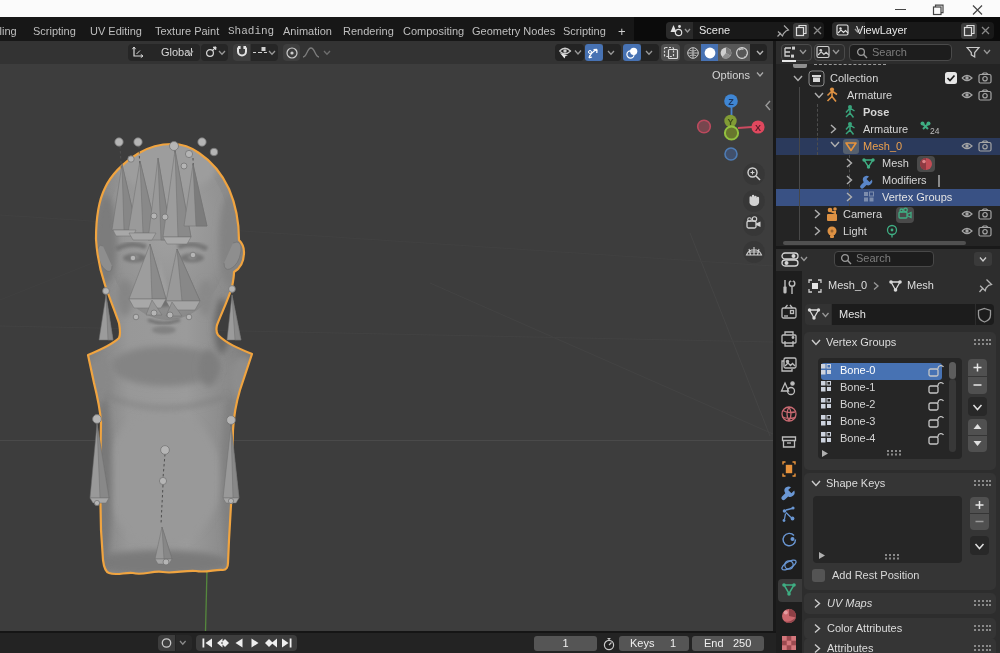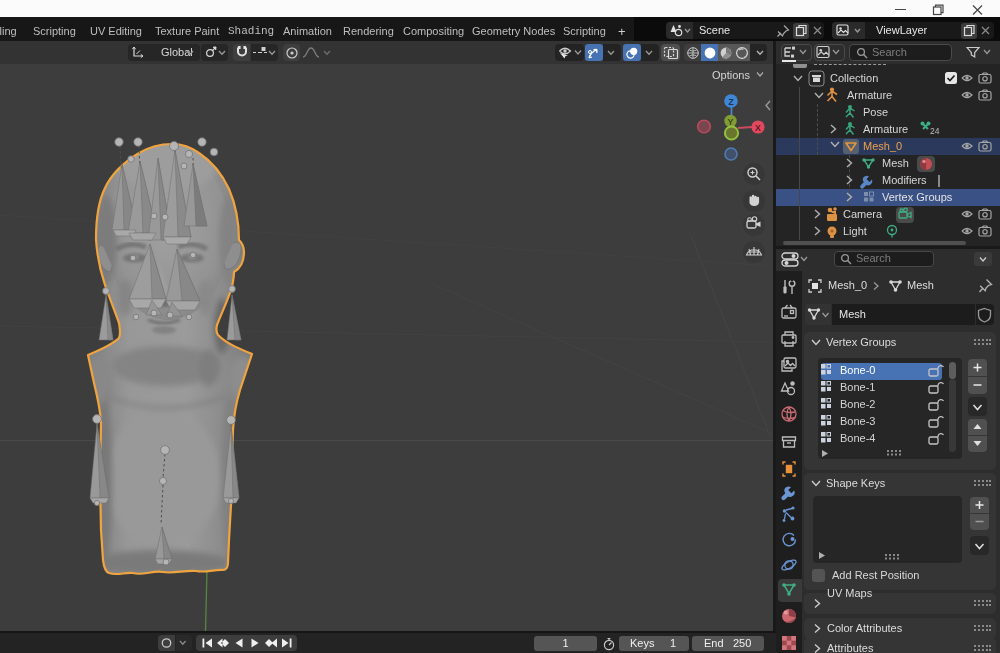--- a/index.html
+++ b/index.html
@@ -59,21 +59,21 @@
 </svg>
 
 <div class="abs" style="left:832px;top:22px;width:162px;height:17px;background:#191919;border-radius:4px;"></div>
 <div class="abs" style="left:832px;top:22px;width:33px;height:17px;background:#2a2a2a;border-radius:4px 0 0 4px;"></div>
 <svg class="abs" style="left:836px;top:24px" width="26" height="13" viewBox="0 0 26 13">
   <rect x="1" y="1" width="11" height="10" rx="1.5" fill="none" stroke="#e0e0e0" stroke-width="1.2"></rect>
   <circle cx="4.5" cy="4.5" r="1.2" fill="#e0e0e0"></circle>
   <path d="M 2 9 l 3 -3 l 2.5 2.5 l 2 -2 l 2.5 2.5" fill="none" stroke="#e0e0e0" stroke-width="1.1"></path>
   <path d="M 19 5 l 2.5 3 l 2.5 -3" fill="none" stroke="#9a9a9a" stroke-width="1.3"></path>
 </svg>
-<div class="abs txt" style="left:876px;top:22px;line-height:17px;color:#e8e8e8;text-align:right;">ViewLayer</div>
+<div class="abs txt" style="left:856px;top:22px;line-height:17px;color:#e8e8e8;text-align:right;">ViewLayer</div>
 <div class="abs" style="left:961px;top:22.5px;width:16px;height:16px;background:#3d3d3d;border-radius:3px;"></div>
 <svg class="abs" style="left:963px;top:24px" width="13" height="13" viewBox="0 0 13 13">
   <rect x="1.5" y="3.5" width="7" height="8" fill="none" stroke="#dddddd" stroke-width="1.2"></rect>
   <path d="M 4 3.5 V 1.5 H 11 V 9.5 H 8.5" fill="none" stroke="#dddddd" stroke-width="1.2"></path>
 </svg>
 <svg class="abs" style="left:980px;top:25px" width="11" height="11" viewBox="0 0 11 11">
   <path d="M 2 2 L 9 9 M 9 2 L 2 9" stroke="#8a8a8a" stroke-width="1.3"></path>
 </svg>
 
 <div class="abs" style="left:0;top:41px;width:776px;height:23px;background:#333333;"></div>
@@ -595,21 +595,21 @@
     <use href="#eyecam" y="17"></use>
     <use href="#eyecam" y="68"></use>
     <use href="#eyecam" y="136"></use>
     <use href="#eyecam" y="153"></use>
 
     <rect x="7" y="177" width="183" height="4" rx="2" fill="#505050"></rect>
   </svg>
 
   <div class="abs txt" style="left:54px;top:6px;height:17px;line-height:17px;color:#d6d6d6;">Collection</div>
   <div class="abs txt" style="left:71px;top:23px;height:17px;line-height:17px;color:#d6d6d6;">Armature</div>
-  <div class="abs txt" style="left:87px;top:40px;height:17px;line-height:17px;color:#d6d6d6;">Pose</div>
+  <div class="abs txt" style="left:87px;top:40px;height:17px;line-height:17px;color:#d6d6d6;font-weight:bold;">Pose</div>
   <div class="abs txt" style="left:87px;top:57px;height:17px;line-height:17px;color:#d6d6d6;">Armature</div>
   <div class="abs txt" style="left:87px;top:74px;height:17px;line-height:17px;color:#eda14d;">Mesh_0</div>
   <div class="abs txt" style="left:106px;top:91px;height:17px;line-height:17px;color:#d6d6d6;">Mesh</div>
   <div class="abs txt" style="left:106px;top:108px;height:17px;line-height:17px;color:#d6d6d6;">Modifiers</div>
   <div class="abs txt" style="left:106px;top:125px;height:17px;line-height:17px;color:#e2e2e2;">Vertex Groups</div>
   <div class="abs txt" style="left:67px;top:142px;height:17px;line-height:17px;color:#d6d6d6;">Camera</div>
   <div class="abs txt" style="left:67px;top:159px;height:17px;line-height:17px;color:#d6d6d6;">Light</div>
 </div>
 
 <div id="props" class="abs" style="left:776px;top:249px;width:224px;height:404px;background:#2d2d2d;overflow:hidden;">
@@ -885,21 +885,21 @@
   <svg class="abs" style="left:198px;top:293px" width="11" height="9" viewBox="0 0 11 9">
         <path d="M 1.5 2 l 4 4.5 l 4 -4.5" fill="none" stroke="#e0e0e0" stroke-width="1.5"></path>
       </svg>
   <div class="abs" style="left:36px;top:320px;width:13px;height:13px;background:#545454;border-radius:3px;"></div>
   <div class="abs txt" style="left:56px;top:318px;height:17px;line-height:17px;color:#d8d8d8;">Add Rest Position</div>
 
   <div class="abs" style="left:28px;top:344px;width:192px;height:21px;background:#353535;border-radius:5px;"></div>
   <svg class="abs" style="left:37px;top:349px" width="9" height="11" viewBox="0 0 9 11">
         <path d="M 2 1.5 l 4.5 4 l -4.5 4" fill="none" stroke="#ccc" stroke-width="1.4"></path>
       </svg>
-  <div class="abs txt" style="left:51px;top:336px;height:17px;line-height:17px;color:#dcdcdc;">UV Maps</div>
+  <div class="abs txt" style="left:51px;top:346px;height:17px;line-height:17px;color:#dcdcdc;font-style:italic;">UV Maps</div>
   <svg class="abs" style="left:198px;top:351px" width="17" height="7" viewBox="0 0 17 7">
     <g fill="#8a8a8a">
           <rect x="0" y="0" width="2" height="2"></rect>
           <rect x="4" y="0" width="2" height="2"></rect>
           <rect x="8" y="0" width="2" height="2"></rect>
           <rect x="12" y="0" width="2" height="2"></rect>
           <rect x="15" y="0" width="2" height="2"></rect>
     <rect x="0" y="4" width="2" height="2"></rect>
           <rect x="4" y="4" width="2" height="2"></rect>
           <rect x="8" y="4" width="2" height="2"></rect>

